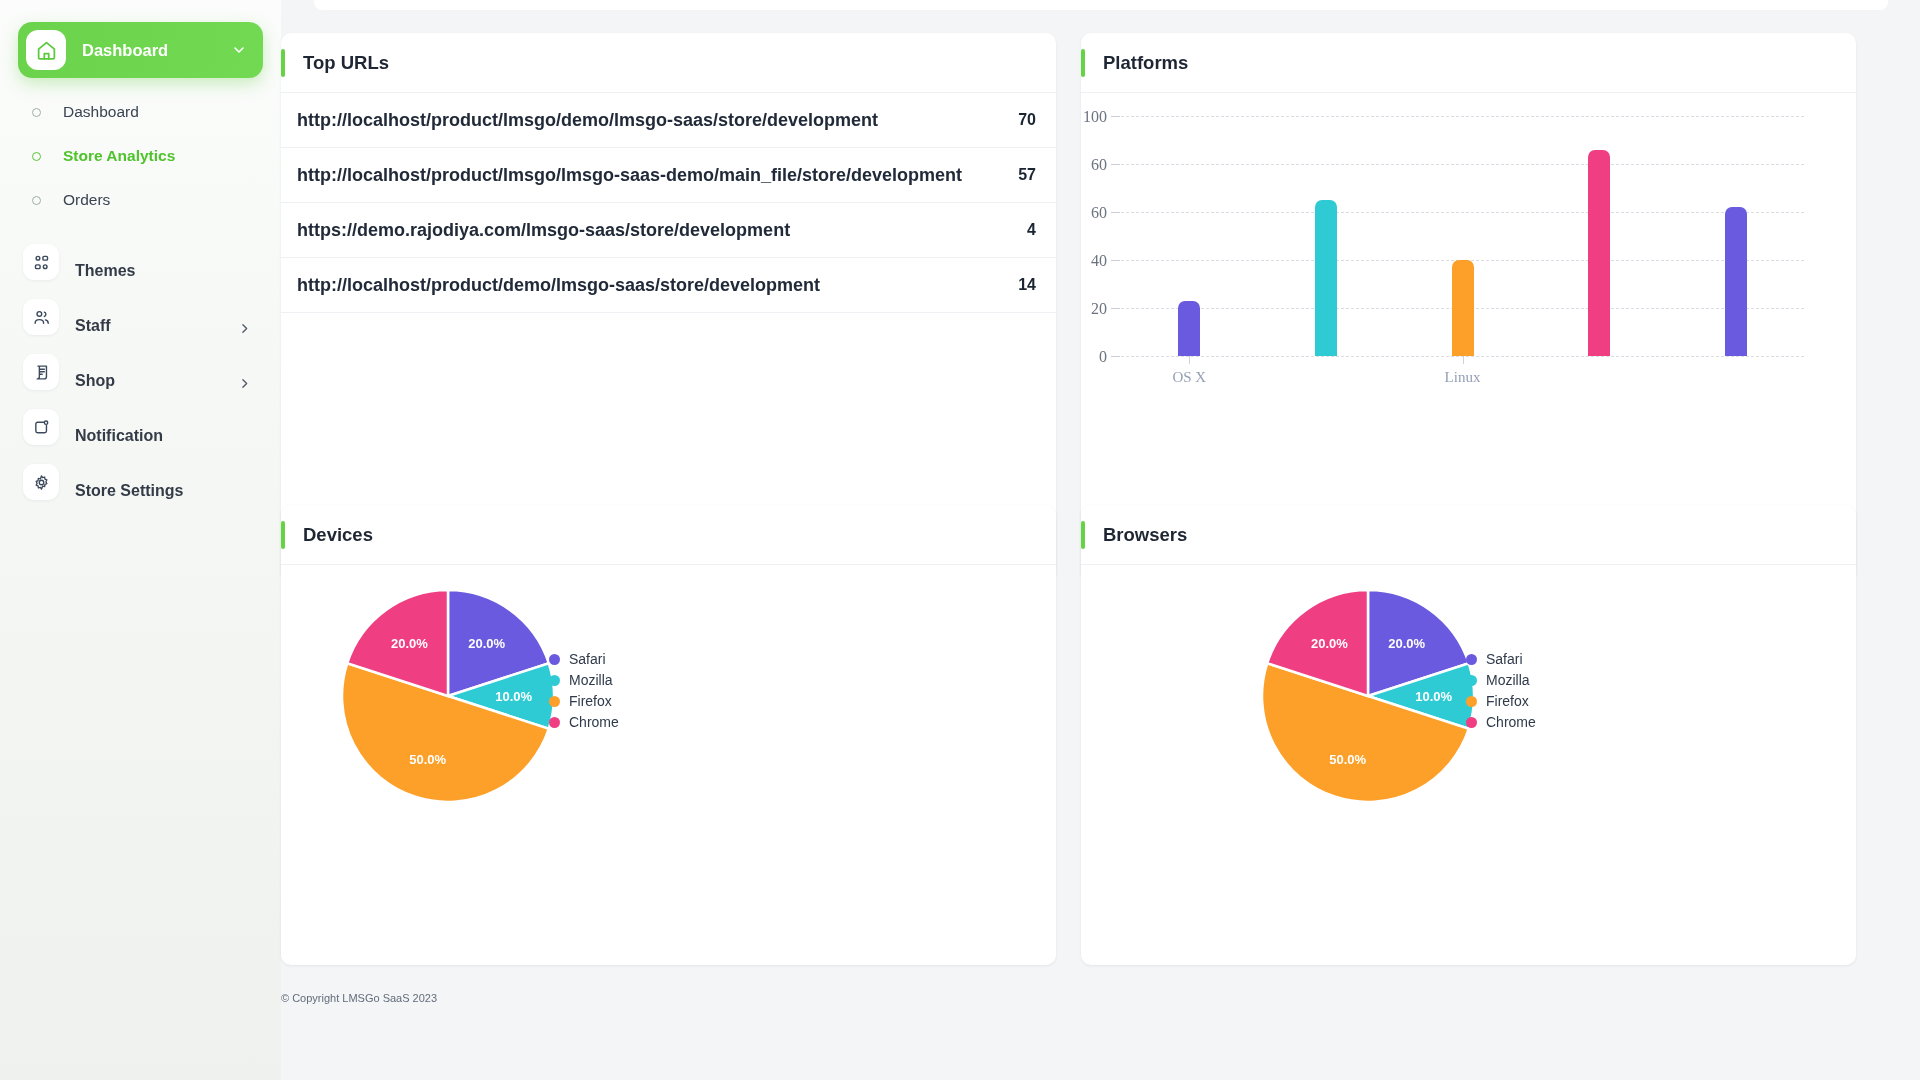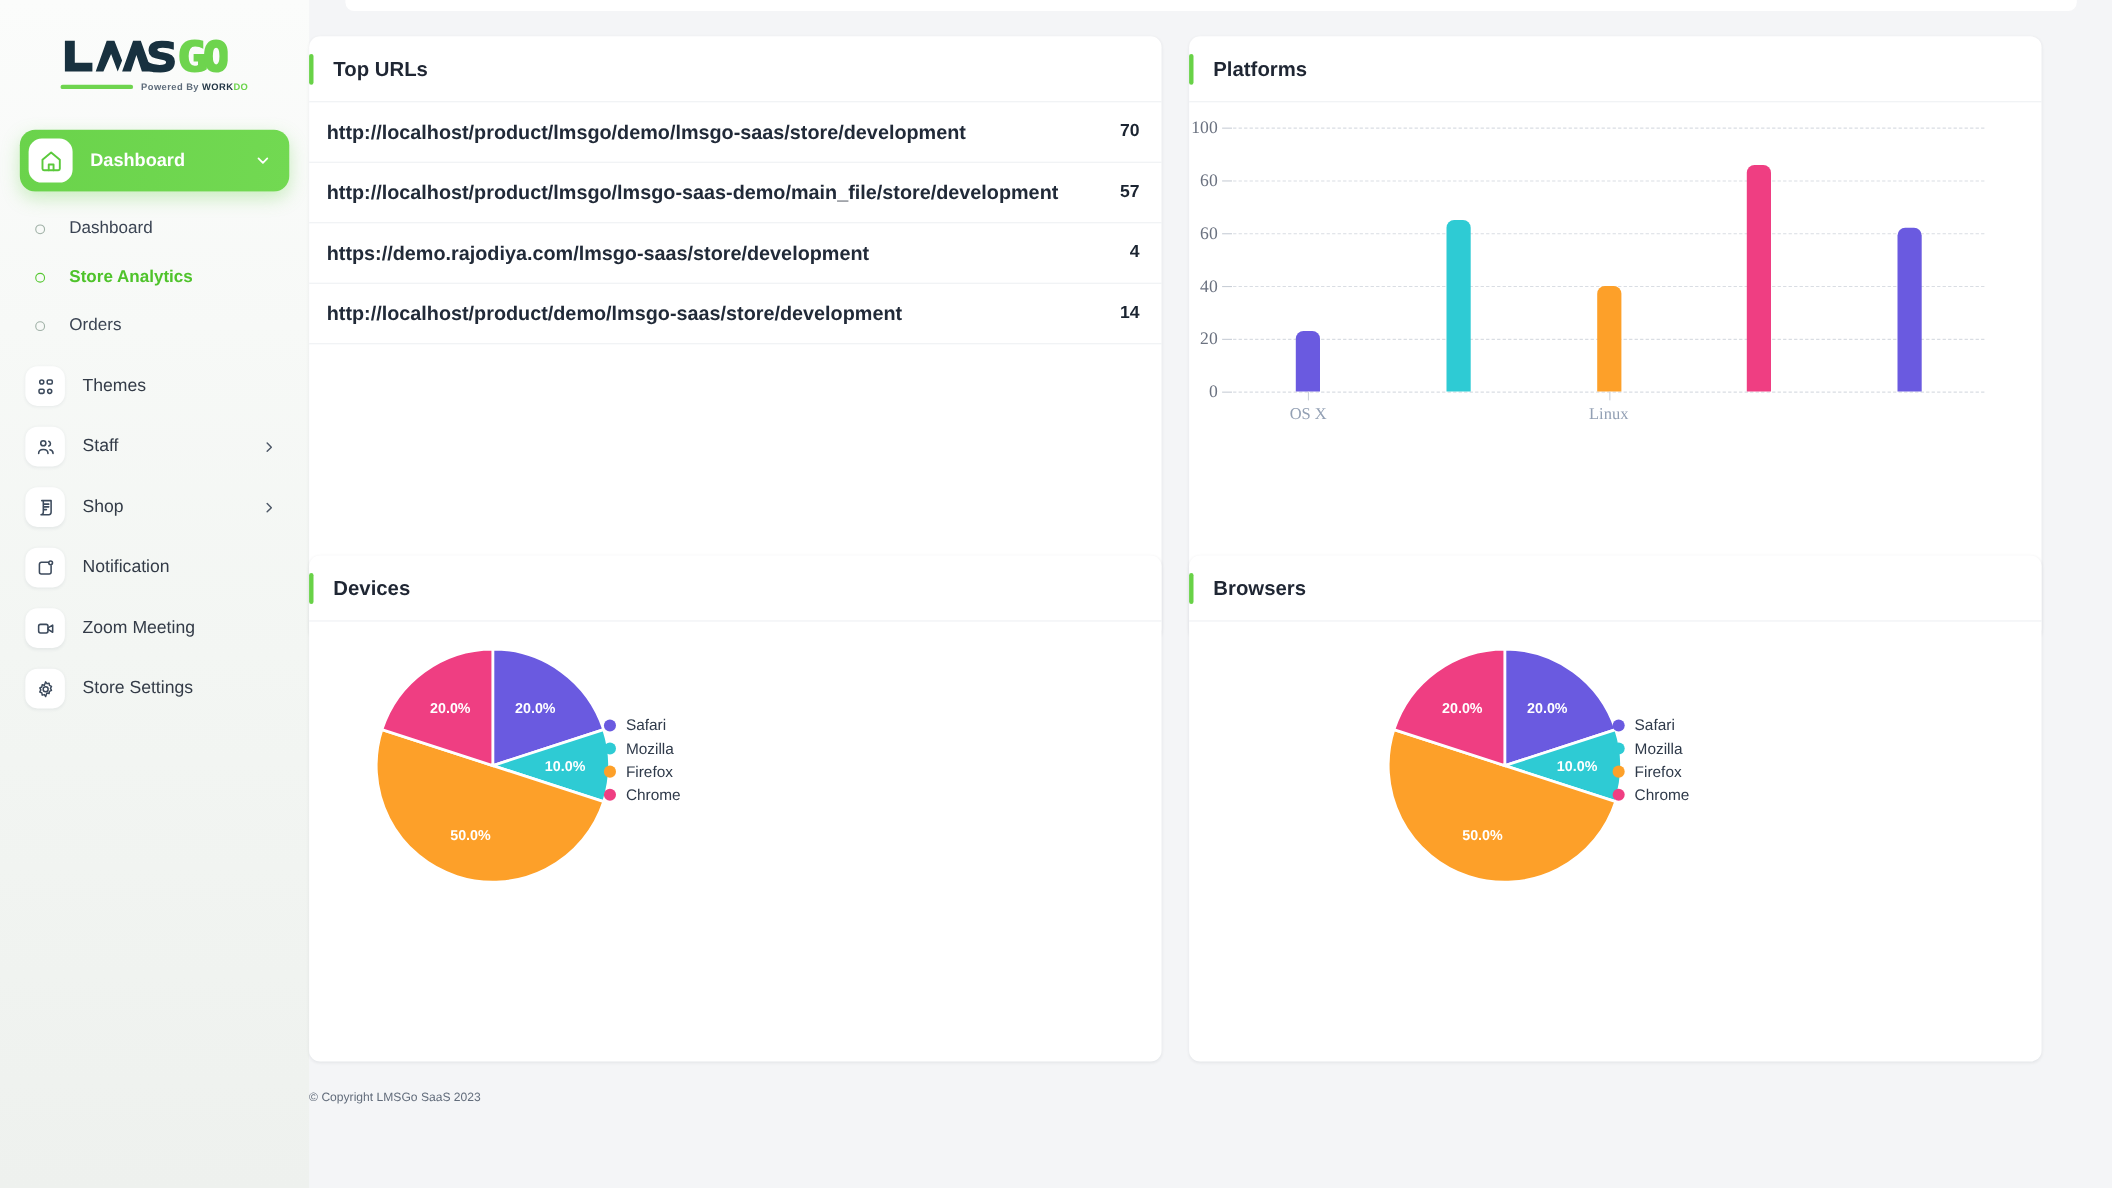--- a/index.html
+++ b/index.html
@@ -51,22 +51,22 @@
   }
   .dot {
     width: 9px; height: 9px; border-radius: 50%;
     border: 1.6px solid #9fb0a6; background: transparent; margin-right: 22px;
   }
   .subnav-item.active .dot { border-color:#56c832; }
   .subnav-item .slbl { font-size: 15.5px; color: #3b4453; }
   .subnav-item.active .slbl { color:#4fc32b; font-weight: 700; }
 
   .nav-item {
-    display:flex; align-items:center; height: 50px; margin: 5px 18px 0 18px;
-    padding-left: 5px; border-radius: 12px; cursor:pointer;
+    display:flex; align-items:flex-end; height: 50px; margin: 5px 18px 0 18px;
+    padding-left: 5px; border-radius: 12px; cursor:pointer;font-weight:bold;
   }
   .nav-item .icon-box {
     width: 36px; height: 36px; border-radius: 11px; background:#fff;
     display:flex; align-items:center; justify-content:center;
     box-shadow: 0 1px 3px rgba(40,60,80,.07);
   }
   .nav-item .lbl { font-size: 16px; color: #333b47; margin-left: 16px; flex:1; }
   .nav-item .arrow { margin-right: 12px; color:#5a6472; display:flex; }
 
   
@@ -143,43 +143,20 @@
   #footer {
     position:absolute; left: 0px; top: 992px;
     font-size: 11px; color: #626c7b;
   }
 </style>
 </head>
 <body>
 
 <div id="sidebar">
 
-  <div id="logo-wrap">
-    <div>
-      <svg class="logo-svg" width="152" height="38" viewBox="0 0 152 38">
-        <g fill="#18313f">
-          <path d="M4 4 h9 v20 h16 v8 H4 Z"></path>
-          <path d="M32 32 L42 4 h7 l7 18 l-4 10 l-6 -16 l-7 16 Z"></path>
-          <path d="M56 32 L66 4 h7 l10 28 h-9 l-5 -15 l-5 15 Z"></path>
-          <path d="M92 4 q-12 0 -12 9 q0 7 11 8 q5 .5 5 2.5 q0 2.5 -6 2.5 q-6 0 -11 -3 l0 8 q5 2 12 2 q13 0 13 -10 q0 -7 -11 -8.4 q-5 -.6 -5 -2.3 q0 -2 5 -2 q5 0 10 2 l0 -7 q-5 -1.3 -11 -1.3 Z"></path>
-        </g>
-        <g fill="#6ed44e">
-          <path d="M122 3 q-14 0 -14 15 q0 15 14 15 q7 0 11 -3 v-14 h-12 v7 h4 v3 q-1.5 .8 -3.2 .8 q-5.3 0 -5.3 -8.8 q0 -8.8 5.8 -8.8 q3.8 0 7.5 2.2 l0 -7.4 q-4 -1 -7.8 -1 Z"></path>
-          <path d="M141.5 3 q-11 0 -11 15 q0 15 11 15 q11 0 11 -15 q0 -15 -11 -15 Z m0 7.4 q3 0 3 7.6 q0 7.6 -3 7.6 q-3 0 -3 -7.6 q0 -7.6 3 -7.6 Z"></path>
-        </g>
-      </svg>
-      <div class="logo-sub">
-        <span class="logo-bar"></span>
-        <span class="logo-sub-txt">
-          <span>Powered By</span>
-          <span class="wd">WORK</span><span class="do">DO</span>
-        </span>
-      </div>
-    </div>
-  </div>
 
   <div class="nav-active">
     <span class="icon-box">
       <svg width="21" height="21" viewBox="0 0 24 24" fill="none" stroke="#5bc93c" stroke-width="2" stroke-linecap="round" stroke-linejoin="round">
         <path d="M3 10.5 L12 3 l9 7.5 V20 a1.5 1.5 0 0 1 -1.5 1.5 h-15 A1.5 1.5 0 0 1 3 20 Z"></path>
         <path d="M9.5 21.5 v-6 h5 v6"></path>
       </svg>
     </span>
     <span class="lbl">Dashboard</span>
     <span class="chev">
@@ -255,29 +232,20 @@
     <div class="nav-item">
       <span class="icon-box">
         <svg width="17" height="17" viewBox="0 0 24 24" fill="none" stroke="#3c4a5c" stroke-width="2" stroke-linecap="round" stroke-linejoin="round">
           <path d="M15 4.5 H6.5 A2.5 2.5 0 0 0 4 7 v10 a2.5 2.5 0 0 0 2.5 2.5 h10 A2.5 2.5 0 0 0 19 17 V9"></path>
           <circle cx="18.4" cy="5.2" r="2.4"></circle>
         </svg>
       </span>
       <span class="lbl">Notification</span>
     </div>
 
-    <div class="nav-item">
-      <span class="icon-box">
-        <svg width="17" height="17" viewBox="0 0 24 24" fill="none" stroke="#3c4a5c" stroke-width="2" stroke-linejoin="round">
-          <rect x="3" y="6.5" width="12" height="11" rx="2.4"></rect>
-            <path d="M15 11 l6 -3.6 v9.2 L15 13 Z"></path>
-        </svg>
-      </span>
-      <span class="lbl">Zoom Meeting</span>
-    </div>
 
     <div class="nav-item">
       <span class="icon-box">
         <svg width="17" height="17" viewBox="0 0 24 24" fill="none" stroke="#3c4a5c" stroke-width="1.9" stroke-linecap="round" stroke-linejoin="round">
           <circle cx="12" cy="12" r="3.2"></circle>
           <path d="M12 2.6 l1.6 2.4 2.8 -.7 .5 2.9 2.6 1.2 -1.3 2.6 1.3 2.6 -2.6 1.2 -.5 2.9 -2.8 -.7 L12 21.4 l-1.6 -2.4 -2.8 .7 -.5 -2.9 -2.6 -1.2 1.3 -2.6 -1.3 -2.6 2.6 -1.2 .5 -2.9 2.8 .7 Z"></path>
         </svg>
       </span>
       <span class="lbl">Store Settings</span>
     </div>

